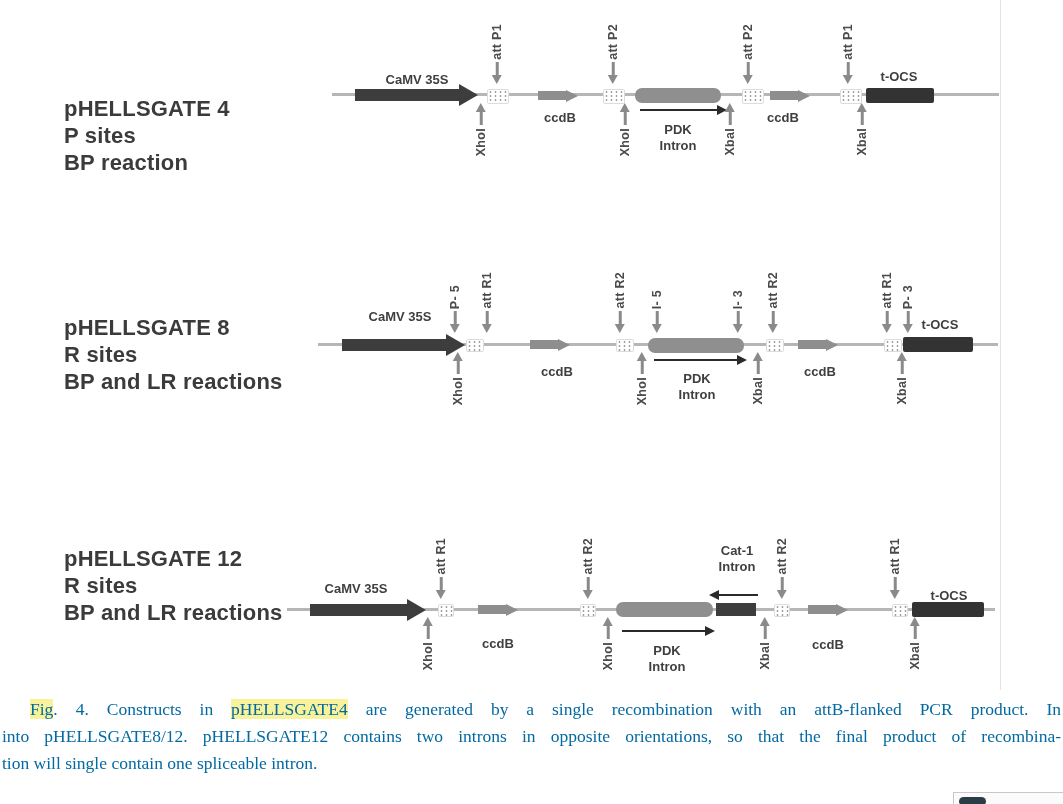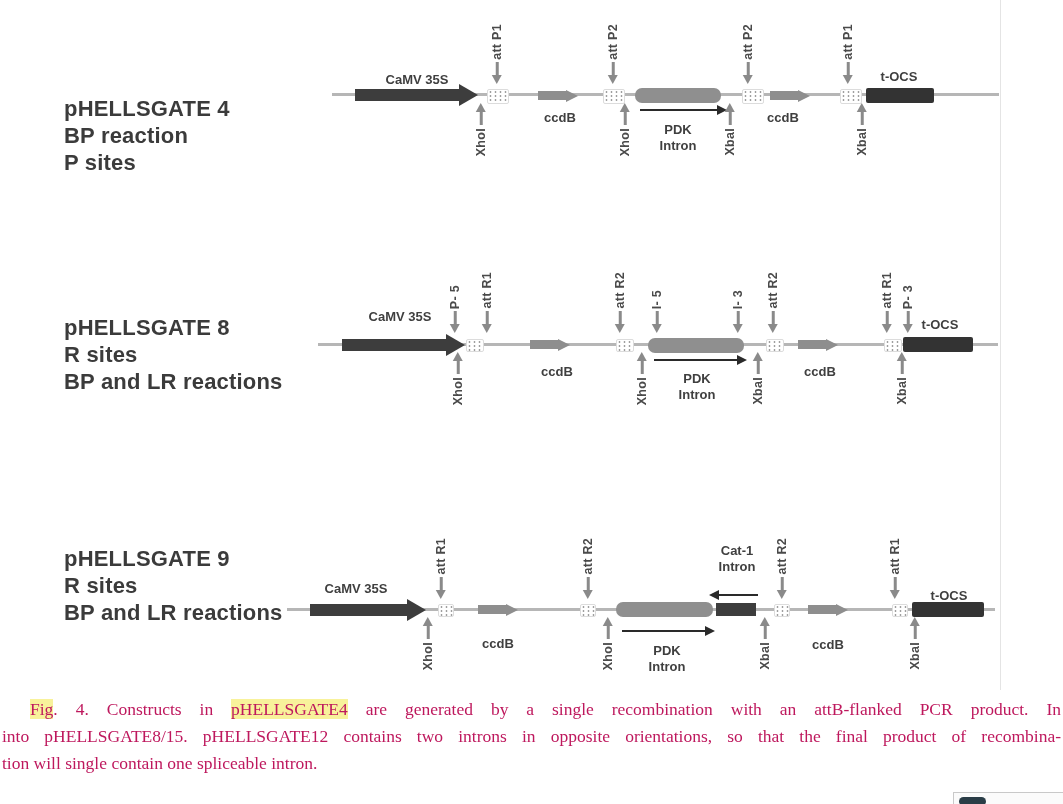--- a/index.html
+++ b/index.html
@@ -61,43 +61,43 @@
   .down-arrow, .up-arrow { display:flex; flex-direction:column; align-items:center; }
   .down-arrow .stem, .up-arrow .stem { width:3px; height:13px; background:#8a8a8a; }
   .down-arrow .head { width:0; height:0; border-left:5px solid transparent;
                       border-right:5px solid transparent; border-top:9px solid #8a8a8a; }
   .up-arrow .head   { width:0; height:0; border-left:5px solid transparent;
                       border-right:5px solid transparent; border-bottom:9px solid #8a8a8a; }
 
   
   #caption { position:absolute; left:2px; top:696px; width:1059px;
              font-family:"Liberation Serif", serif; font-size:17.5px;
-             line-height:27px; color:#be185d; }
+             line-height:27px; color:#0369a1; }
   .cap-line { text-align:justify; text-align-last:justify; }
   .cap-line.first { text-indent:28px; }
   .cap-line.last { text-align-last:left; }
   .hl { background:#f8f29b; }
 
   
   #col-rule { position:absolute; left:1000px; top:0; width:1px; height:690px;
               background:#e4e4e4; }
   #widget { position:absolute; left:953px; top:792px; width:110px; height:20px;
             background:#fbfbfb; border:1px solid #c9c9c9; }
   #widget .blob { position:absolute; left:5px; top:4px; width:27px; height:9px;
                   background:#2a3d47; border-radius:5px; }
 </style>
 </head>
 <body>
 
 <div id="page">
 
   <div class="ctitle" style="top:95px">
     <div>pHELLSGATE 4</div>
+    <div>P sites</div>
     <div>BP reaction</div>
-    <div>P sites</div>
   </div>
 
   <div class="backbone" style="left:332px;top:93px;width:667px"></div>
 
   <div class="camv" style="left:355px;top:84px">
     <span class="body" style="width:104px"></span>
     <span class="head"></span>
   </div>
   <div class="gene-label" style="left:417px;top:72px">CaMV 35S</div>
 
@@ -305,21 +305,21 @@
     </div>
   <div class="mb r2b" style="left:902px">
       <span class="up-arrow">
         <span class="head"></span>
         <span class="stem"></span>
       </span>
       <span class="vlabel">XbaI</span>
     </div>
 
   <div class="ctitle" style="top:545px">
-    <div>pHELLSGATE 9</div>
+    <div>pHELLSGATE 12</div>
     <div>R sites</div>
     <div>BP and LR reactions</div>
   </div>
 
   <div class="backbone" style="left:287px;top:608px;width:708px"></div>
 
   <div class="camv" style="left:310px;top:599px">
     <span class="body" style="width:97px"></span>
     <span class="head"></span>
   </div>
@@ -413,21 +413,21 @@
         <span class="head"></span>
         <span class="stem"></span>
       </span>
       <span class="vlabel">XbaI</span>
     </div>
 
   <div id="col-rule"></div>
 
   <div id="caption">
     <div class="cap-line first"><span class="hl">Fig</span><span>. 4. Constructs in </span><span class="hl">pHELLSGATE4</span><span> are generated by a single recombination with an attB-flanked PCR product. In</span></div>
-    <div class="cap-line">into pHELLSGATE8/15. pHELLSGATE12 contains two introns in opposite orientations, so that the final product of recombina-</div>
+    <div class="cap-line">into pHELLSGATE8/12. pHELLSGATE12 contains two introns in opposite orientations, so that the final product of recombina-</div>
     <div class="cap-line last">tion will single contain one spliceable intron.</div>
   </div>
 
   <div id="widget">
     <span class="blob"></span>
   </div>
 
 </div>
 
 </body></html>

